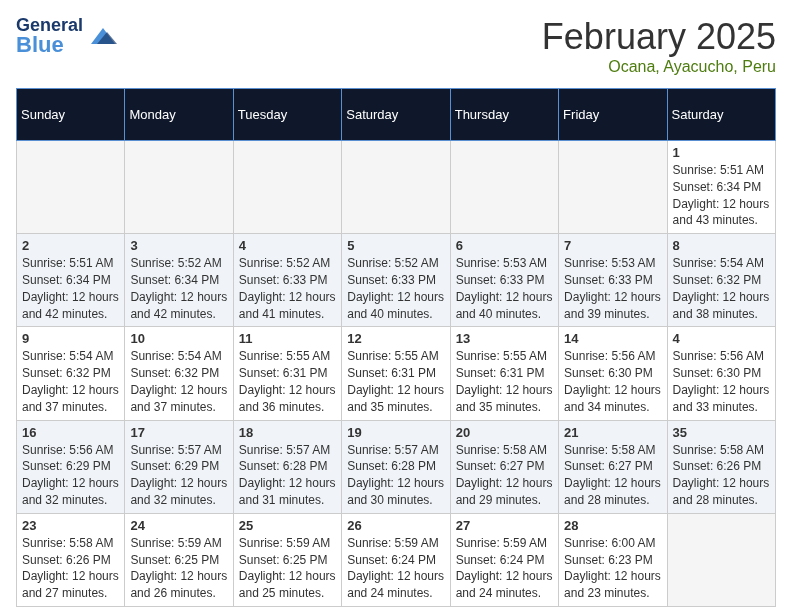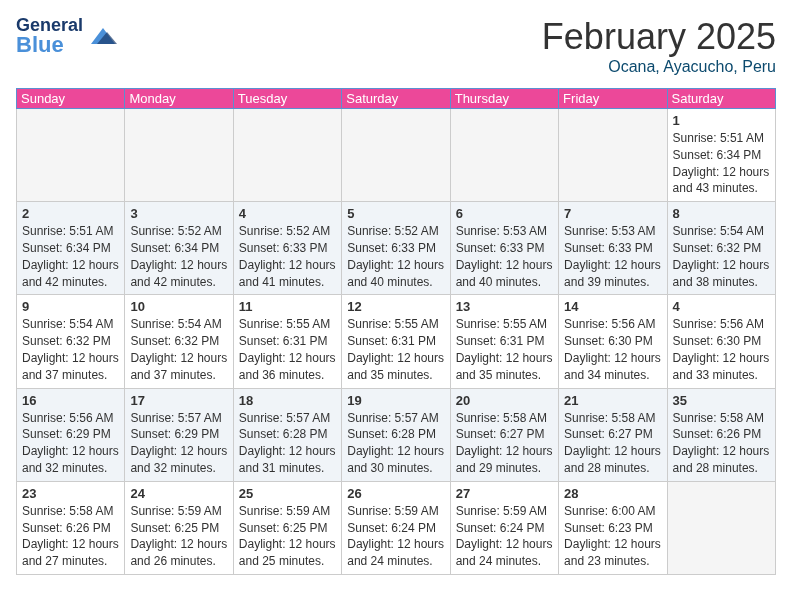--- a/index.html
+++ b/index.html
@@ -29,32 +29,32 @@
     .title-area {
       text-align: right;
     }
     .month-title {
       font-size: 36px;
       color: #333;
       font-weight: normal;
     }
     .location {
       font-size: 16px;
-      color: #0c4a6e;
+      color: #4d7c0f;
     }
     .calendar {
       width: 100%;
       border-collapse: collapse;
       border: 1px solid #ccc;
     }
     .calendar th {
-      background: #ec4899;
+      background: #0f172a;
       color: #fff;
       font-size: 13px;
-      padding: 2px 4px;
+      padding: 18px 4px;
       text-align: left;
       border: 1px solid #5a8fd1;
       font-weight: normal;
     }
     .calendar td {
       vertical-align: top;
       border: 1px solid #ccc;
       padding: 4px 5px;
       width: 107px;
       min-height: 90px;

